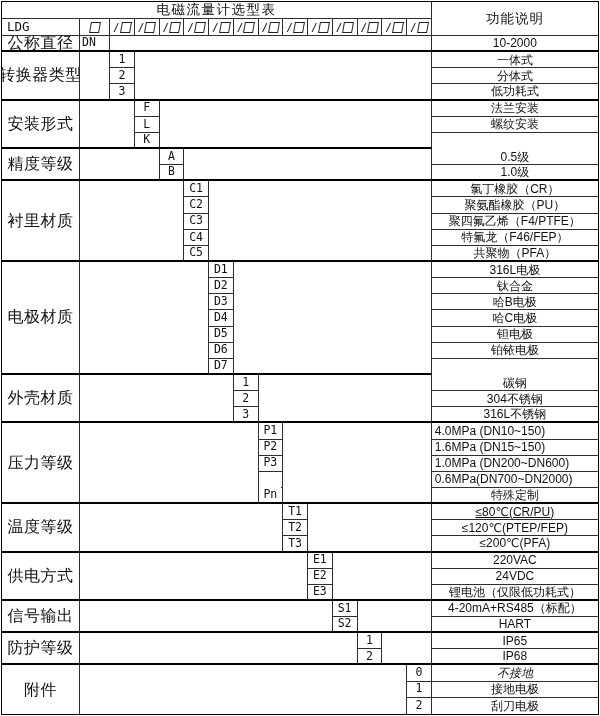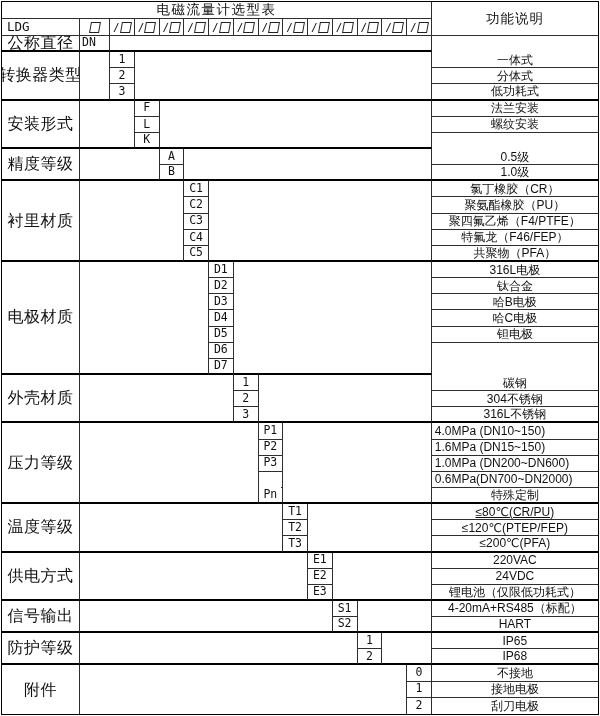--- a/index.html
+++ b/index.html
@@ -87,20 +87,21 @@
         <span class="sl">/</span>
         <span class="bx"></span>
       </div>
       <div class="c boxc" style="grid-area: 2 / 15;">
         <span class="sl">/</span>
         <span class="bx"></span>
       </div>
       <div class="c label gend" style="grid-area: 3 / 1 / 4;">公称直径</div>
       <div class="c gend" style="grid-area: 3 / 3 / 4 / 16;"></div>
       <div class="c code gend dn" style="grid-area: 3 / 2;">DN</div>
+      <div class="c func nr gend" style="grid-area: 3 / 16;">10-2000</div>
       <div class="c label gend" style="grid-area: 4 / 1 / 7;">转换器类型</div>
       <div class="c gend" style="grid-area: 4 / 2 / 7 / 3;"></div>
       <div class="c gend" style="grid-area: 4 / 4 / 7 / 16;"></div>
       <div class="c code " style="grid-area: 4 / 3;">1</div>
       <div class="c func nr " style="grid-area: 4 / 16;">一体式</div>
       <div class="c code " style="grid-area: 5 / 3;">2</div>
       <div class="c func nr " style="grid-area: 5 / 16;">分体式</div>
       <div class="c code gend" style="grid-area: 6 / 3;">3</div>
       <div class="c func nr gend" style="grid-area: 6 / 16;">低功耗式</div>
       <div class="c label gend" style="grid-area: 7 / 1 / 10;">安装形式</div>
@@ -138,20 +139,21 @@
       <div class="c func nr " style="grid-area: 17 / 16;">316L电极</div>
       <div class="c code " style="grid-area: 18 / 7;">D2</div>
       <div class="c func nr " style="grid-area: 18 / 16;">钛合金</div>
       <div class="c code " style="grid-area: 19 / 7;">D3</div>
       <div class="c func nr " style="grid-area: 19 / 16;">哈B电极</div>
       <div class="c code " style="grid-area: 20 / 7;">D4</div>
       <div class="c func nr " style="grid-area: 20 / 16;">哈C电极</div>
       <div class="c code " style="grid-area: 21 / 7;">D5</div>
       <div class="c func nr " style="grid-area: 21 / 16;">钽电极</div>
       <div class="c code " style="grid-area: 22 / 7;">D6</div>
+      <div class="c func nr " style="grid-area: 22 / 16;">铂铱电极</div>
       <div class="c code gend" style="grid-area: 23 / 7;">D7</div>
       <div class="c label gend" style="grid-area: 24 / 1 / 27;">外壳材质</div>
       <div class="c gend" style="grid-area: 24 / 2 / 27 / 8;"></div>
       <div class="c gend" style="grid-area: 24 / 9 / 27 / 16;"></div>
       <div class="c code " style="grid-area: 24 / 8;">1</div>
       <div class="c func nr " style="grid-area: 24 / 16;">碳钢</div>
       <div class="c code " style="grid-area: 25 / 8;">2</div>
       <div class="c func nr " style="grid-area: 25 / 16;">304不锈钢</div>
       <div class="c code gend" style="grid-area: 26 / 8;">3</div>
       <div class="c func nr gend" style="grid-area: 26 / 16;">316L不锈钢</div>
@@ -196,19 +198,19 @@
       <div class="c label gend" style="grid-area: 40 / 1 / 42;">防护等级</div>
       <div class="c gend" style="grid-area: 40 / 2 / 42 / 13;"></div>
       <div class="c gend" style="grid-area: 40 / 14 / 42 / 16;"></div>
       <div class="c code " style="grid-area: 40 / 13;">1</div>
       <div class="c func nr " style="grid-area: 40 / 16;">IP65</div>
       <div class="c code gend" style="grid-area: 41 / 13;">2</div>
       <div class="c func nr gend" style="grid-area: 41 / 16;">IP68</div>
       <div class="c label nb" style="grid-area: 42 / 1 / 45;">附件</div>
       <div class="c nb" style="grid-area: 42 / 2 / 45 / 15;"></div>
       <div class="c code " style="grid-area: 42 / 15;">0</div>
-      <div class="c func nr " style="grid-area: 42 / 16;">不接地</div>
+      <div class="c func nr " style="grid-area: 42 / 16; font-style: italic;">不接地</div>
       <div class="c code " style="grid-area: 43 / 15;">1</div>
       <div class="c func nr " style="grid-area: 43 / 16;">接地电极</div>
       <div class="c code nb" style="grid-area: 44 / 15;">2</div>
       <div class="c func nr nb" style="grid-area: 44 / 16;">刮刀电极</div>
     </div>
 </div>
 
 </body></html>

